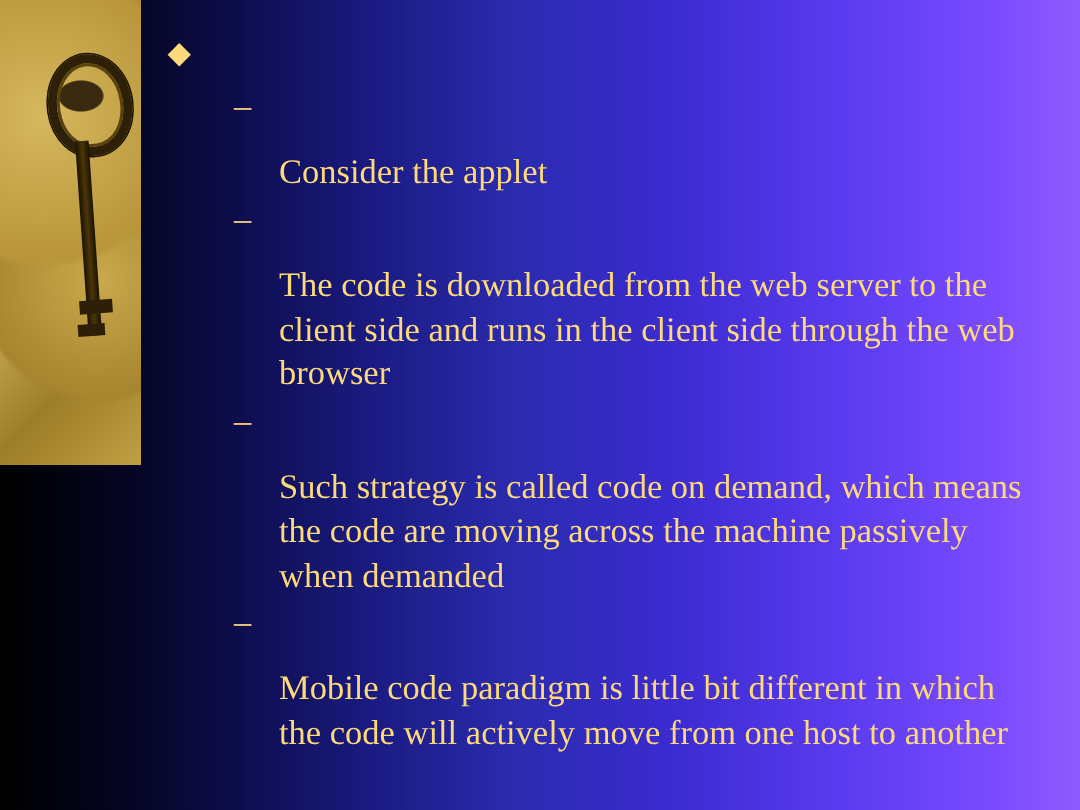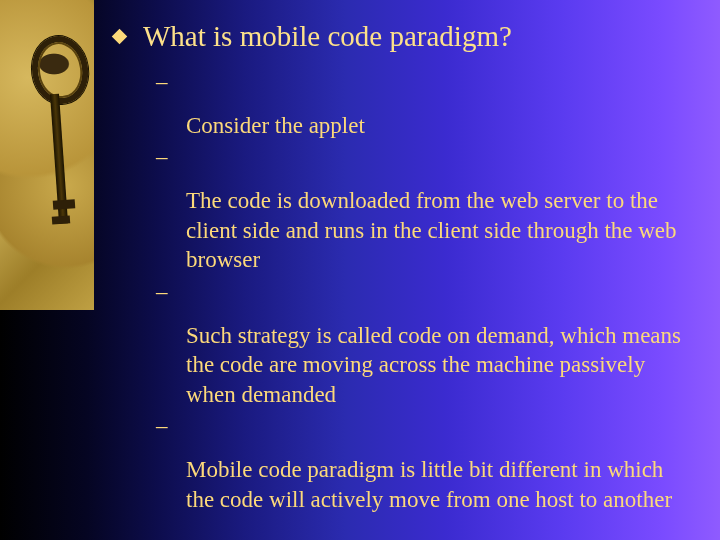--- a/index.html
+++ b/index.html
@@ -142,21 +142,20 @@
     <div class="key-ring"></div>
     <div class="key-shaft"></div>
     <div class="key-bit1"></div>
     <div class="key-bit2"></div>
   </div>
 
   <div class="content">
 
     <div class="main-bullet">
       <div class="diamond"></div>
-      <div class="main-text">What is mobile code paradigm?</div>
     </div>
 
     <div class="sub-list">
       <div class="sub-item">
         <div class="dash">–</div>
         <div class="sub-text">Consider the applet</div>
       </div>
       <div class="sub-item">
         <div class="dash">–</div>
         <div class="sub-text">The code is downloaded from the web server to the client side and runs in the client side through the web browser</div>

